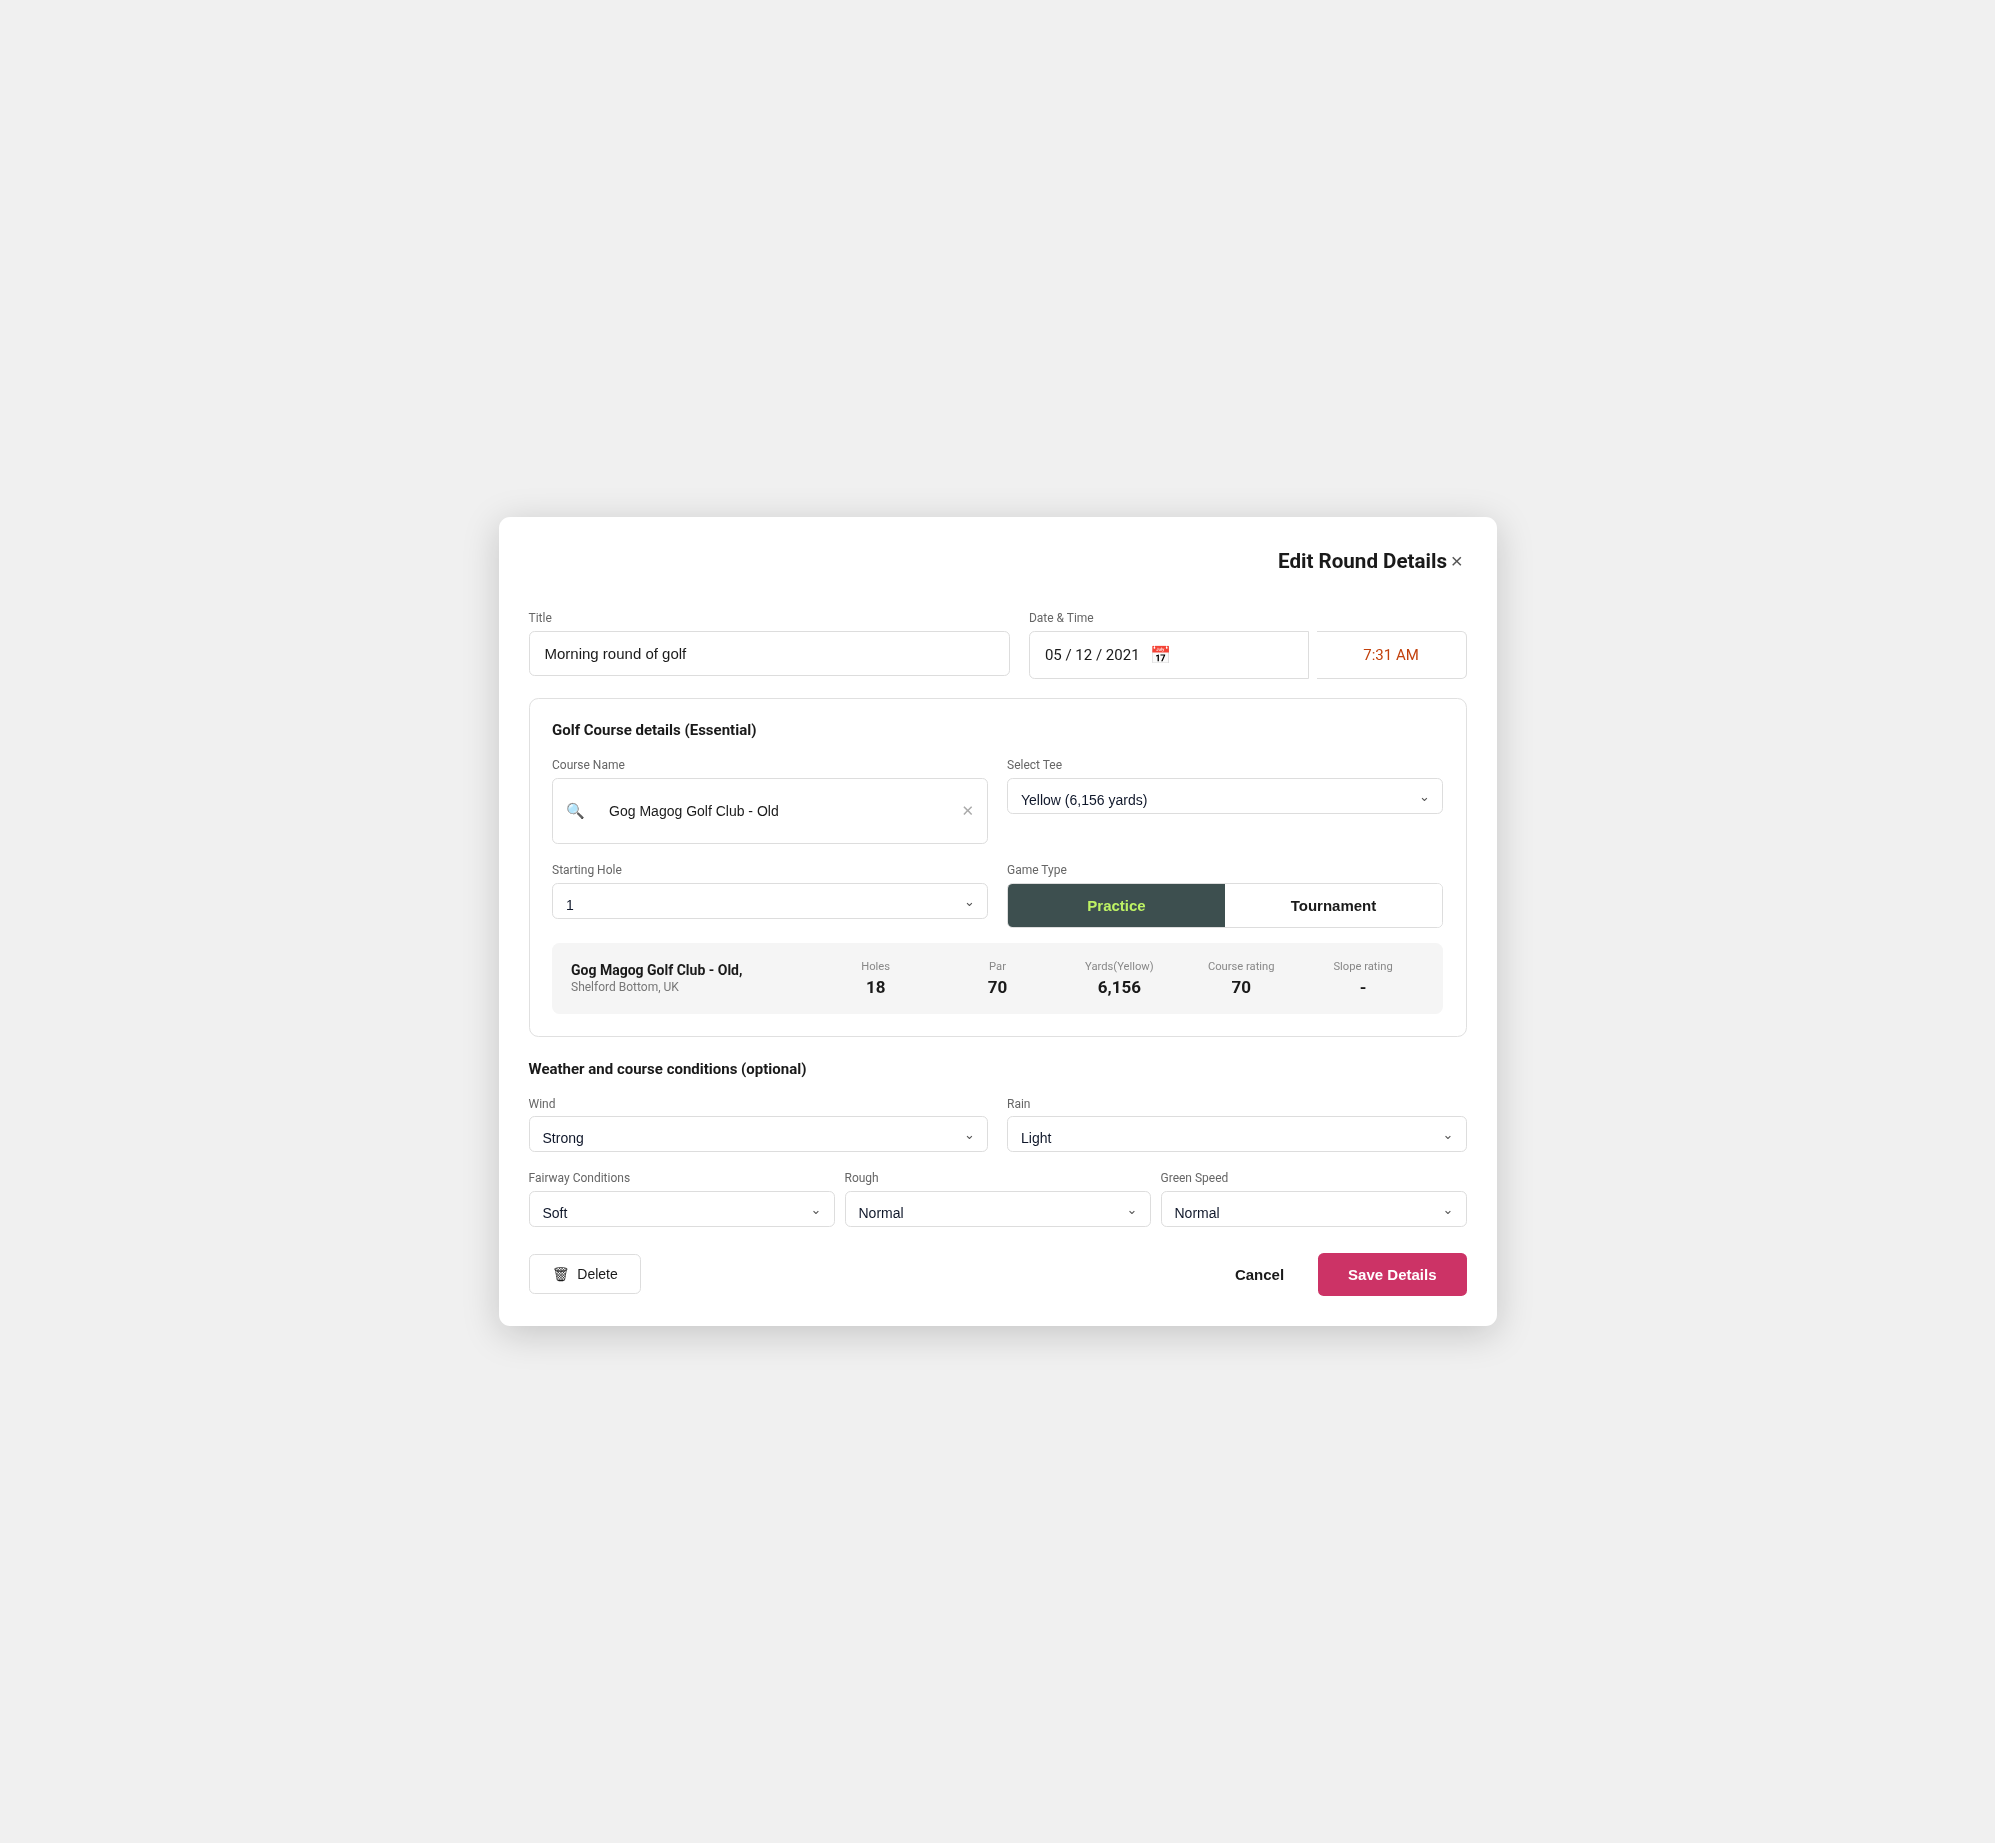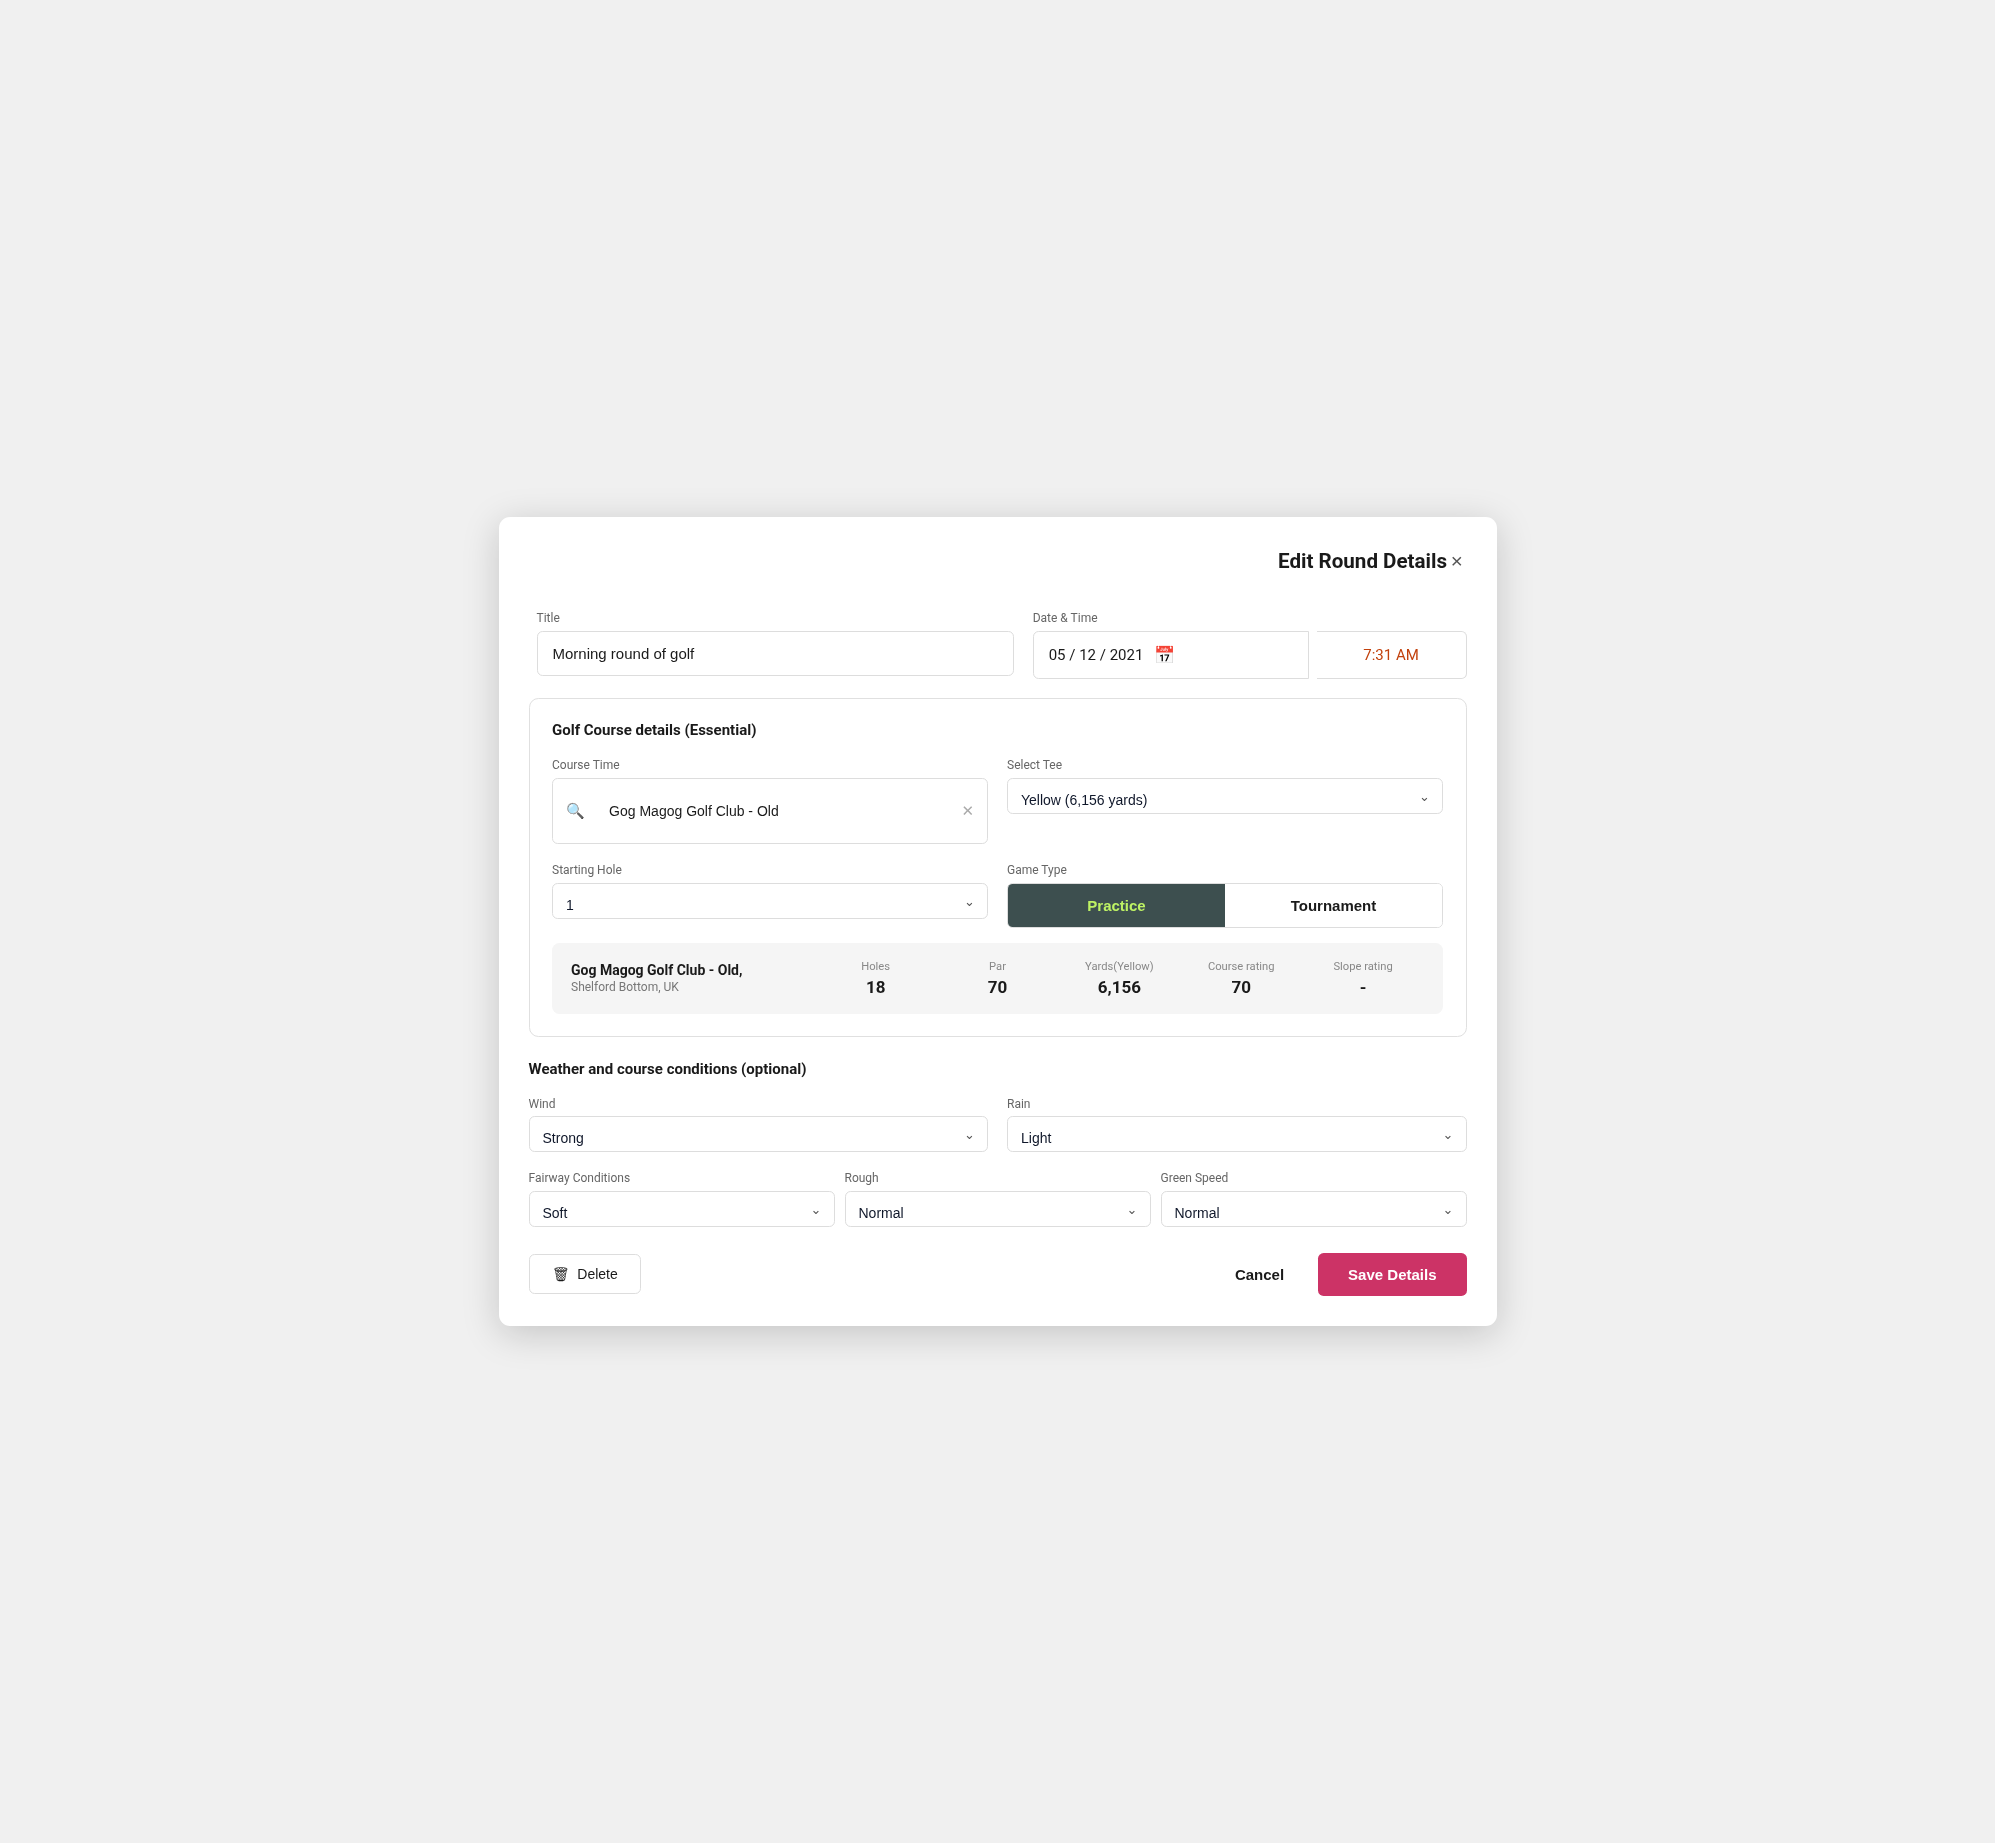--- a/index.html
+++ b/index.html
@@ -38,21 +38,20 @@
       cursor: pointer;
       font-size: 20.6px;
       color: #555;
       line-height: 1;
       padding: 3.7px;
     }
     .form-row {
       display: flex;
       gap: 19px;
       margin-bottom: 19px;
-      margin-left: 8px;
     }
     .form-group {
       display: flex;
       flex-direction: column;
       gap: 5.6px;
     }
     label {
       font-size: 12px;
       color: #666;
       font-weight: 400;
@@ -290,21 +289,21 @@
         </div>
       </div>
     </div>
   </div>
 
   <div class="section-box">
     <div class="section-title">Golf Course details (Essential)</div>
 
     <div class="two-col" style="margin-bottom:19px;">
       <div class="col form-group">
-        <label>Course Time</label>
+        <label>Course Name</label>
         <div class="search-input-wrap">
           <span class="search-icon">🔍</span>
           <input type="text" value="Gog Magog Golf Club - Old" style="">
           <span class="clear-icon">✕</span>
         </div>
       </div>
       <div class="col form-group">
         <label>Select Tee</label>
         <div class="select-wrap">
           <select>

